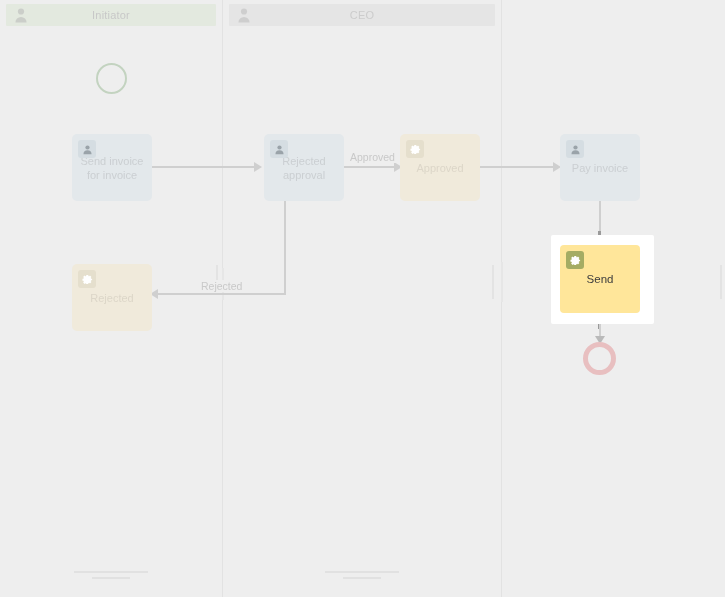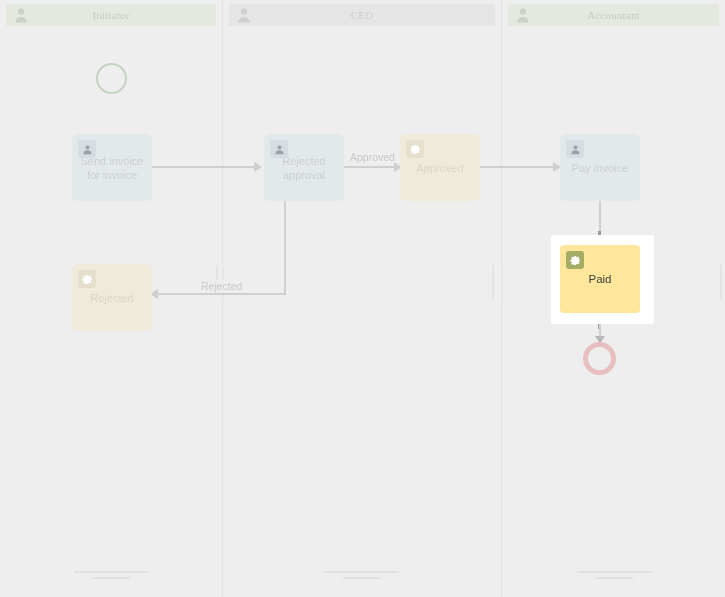--- a/index.html
+++ b/index.html
@@ -35,21 +35,20 @@
   .lane-header {
     position: absolute;
     left: 6px;
     right: 6px;
     top: 4px;
     height: 22px;
     border-radius: 1px;
     display: flex;
     align-items: center;
     box-sizing: border-box;
-    font-family: Liberation Serif, serif;
   }
   .lane-header.green { background: #e3e9df; }
   .lane-header.grey  { background: #e5e5e5; }
   .lane-person {
     width: 14px;
     height: 16px;
     margin-left: 8px;
     flex: 0 0 auto;
     opacity: .55;
   }
@@ -220,36 +219,20 @@
         </svg>
       </span>
       <span class="lane-title">CEO</span>
     </div>
     <div class="lane-footmark">
       <i class="w1"></i>
         <i class="w2"></i>
     </div>
   </div>
 
-  <div class="lane" style="left:502px; width:223px; border-right:none;">
-    <div class="lane-body"></div>
-    <div class="lane-header green">
-      <span class="lane-person">
-        <svg viewBox="0 0 14 16" width="14" height="16">
-          <circle cx="7" cy="4.5" r="3.1" fill="#b8b8b8"></circle>
-          <path d="M1.4 15.5 a5.6 5.6 0 0 1 11.2 0 z" fill="#b8b8b8"></path>
-        </svg>
-      </span>
-      <span class="lane-title">Accountant</span>
-    </div>
-    <div class="lane-footmark">
-      <i class="w1"></i>
-        <i class="w2"></i>
-    </div>
-  </div>
 
   <div class="conn v" style="left:216px; top:265px; height:22px; background:#e3e3e3;"></div>
   <div class="conn v" style="left:222px; top:268px; height:32px; background:#e6e6e6;"></div>
   <div class="conn v" style="left:492px; top:265px; height:34px; background:#e3e3e3;"></div>
   <div class="conn v" style="left:501px; top:262px; height:40px; background:#e6e6e6;"></div>
   <div class="conn v" style="left:720px; top:265px; height:34px; background:#e3e3e3;"></div>
 
   <div class="conn h" style="left:152px; top:166px; width:102px;"></div>
   <div class="arrowhead right" style="left:254px; top:162px;"></div>
 
@@ -332,18 +315,18 @@
   </div>
 
   <div class="selection-halo" style="left:551px; top:235px; width:103px; height:89px;"></div>
   <div class="node selected" style="left:560px; top:245px; width:80px; height:68px;">
     <span class="badge selected-badge">
       <svg viewBox="0 0 12 12" width="11" height="11">
         <path fill="#ffffff" d="M6 3.6a2.4 2.4 0 1 0 0 4.8 2.4 2.4 0 0 0 0-4.8zm0 3.6a1.2 1.2 0 1 1 0-2.4 1.2 1.2 0 0 1 0 2.4z"></path>
         <path fill="#ffffff" d="M11 5.1h-1.1a3.9 3.9 0 0 0-.4-1l.8-.8-1.6-1.6-.8.8a3.9 3.9 0 0 0-1-.4V1H4.6v1.1a3.9 3.9 0 0 0-1 .4l-.8-.8L1.2 3.3l.8.8a3.9 3.9 0 0 0-.4 1H.5v2.3h1.1c.1.35.23.68.4 1l-.8.8 1.6 1.6.8-.8c.32.17.65.3 1 .4V11h2.3V9.9c.35-.1.68-.23 1-.4l.8.8 1.6-1.6-.8-.8c.17-.32.3-.65.4-1H11z"></path>
       </svg>
     </span>
-    <span class="label">Paid</span>
+    <span class="label">Send</span>
   </div>
 
   <div class="event end" style="left:583px; top:342px; width:33px; height:33px;"></div>
 
 </div>
 
 </body></html>

